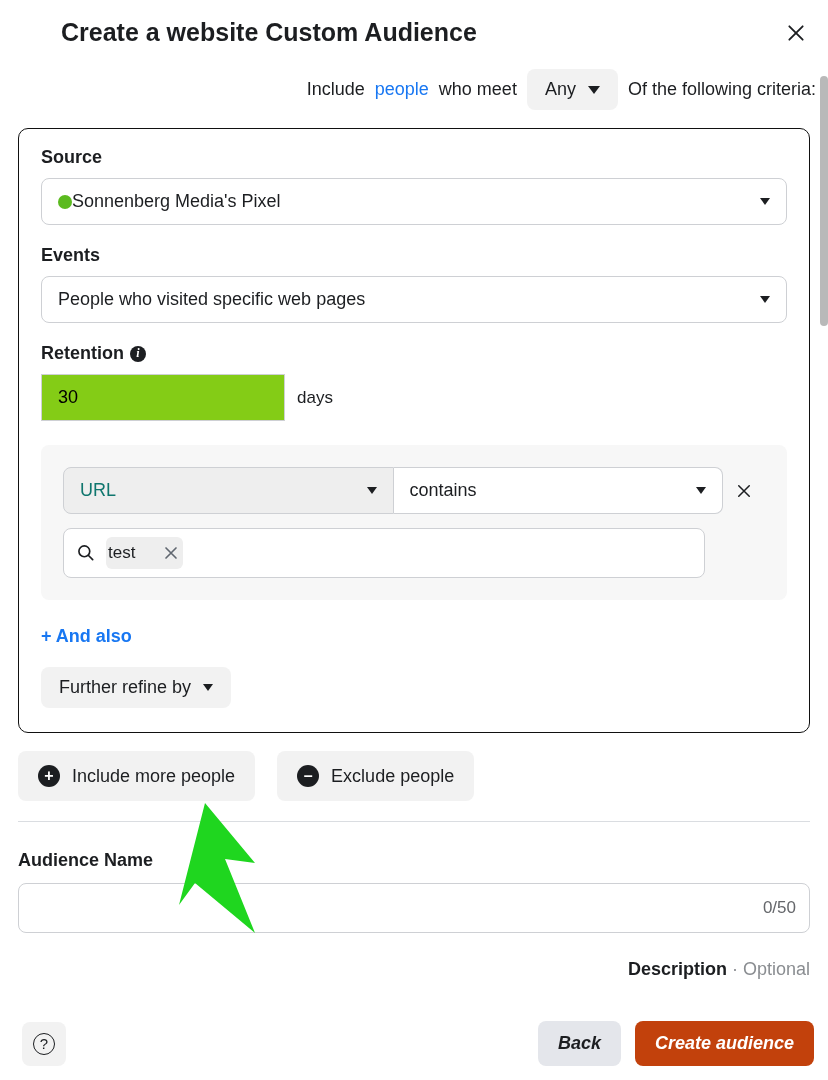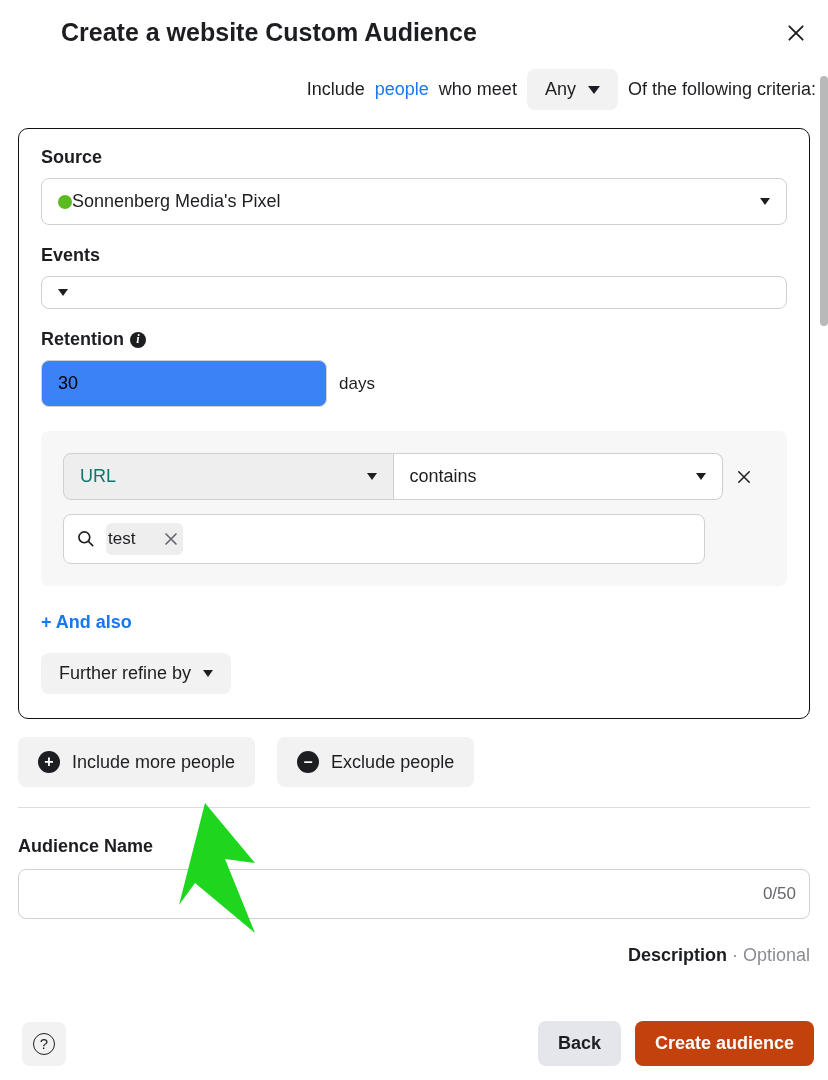--- a/index.html
+++ b/index.html
@@ -13,21 +13,21 @@
   .pill { background: #f2f2f2; border-radius: 8px; padding: 10px 18px; display: flex; align-items: center; gap: 12px; cursor: pointer; font-size: 18px; }
   .caret-down { width: 0; height: 0; border-left: 6px solid transparent; border-right: 6px solid transparent; border-top: 8px solid #1c1e21; }
   .caret-down.sm { border-left-width: 5px; border-right-width: 5px; border-top-width: 7px; }
   .panel { border: 1px solid #111; border-radius: 10px; margin: 0 18px; padding: 18px 22px 24px 22px; }
   .label { font-weight: 700; font-size: 18px; margin-bottom: 10px; display: flex; align-items: center; gap: 6px; }
   .select-box { width: 100%; border: 1px solid #ced0d4; border-radius: 8px; padding: 12px 16px; display: flex; align-items: center; justify-content: space-between; cursor: pointer; background: #fff; font-size: 18px; }
   .select-box .left { display: flex; align-items: center; }
   .green-dot { width: 14px; height: 14px; border-radius: 50%; background: #5bba1f; }
   .section { margin-top: 20px; }
   .retention-row { display: flex; align-items: center; gap: 12px; }
-  .retention-input { width: 286px; border: 1px solid #ced0d4; border-radius: 8px; padding: 12px 16px; font-size: 18px; background: #3b82f6; }
+  .retention-input { width: 244px; border: 1px solid #ced0d4; border-radius: 0; padding: 12px 16px; font-size: 18px; background: #84cc16; }
   .info-icon { width: 16px; height: 16px; border-radius: 50%; background: #1c1e21; color: #fff; display: inline-flex; align-items: center; justify-content: center; font-size: 12px; font-family: Georgia, serif; font-style: italic; }
   .rule-card { background: #f7f7f7; border-radius: 8px; margin-top: 24px; padding: 22px; }
   .rule-row { display: flex; align-items: stretch; gap: 0; }
   .rule-field { flex: 1; border: 1px solid #ced0d4; padding: 12px 16px; display: flex; align-items: center; justify-content: space-between; cursor: pointer; font-size: 18px; }
   .rule-field.url { background: #eeeeee; border-top-left-radius: 8px; border-bottom-left-radius: 8px; color: #0f766e; }
   .rule-field.contains { background: #fff; border-left: none; border-top-right-radius: 8px; border-bottom-right-radius: 8px; }
   .rule-x { width: 42px; display: flex; align-items: center; justify-content: center; cursor: pointer; }
   .rule-x svg, .chip-x svg { width: 18px; height: 18px; }
   .search-box { margin-top: 14px; background: #fff; border: 1px solid #ced0d4; border-radius: 8px; padding: 8px 12px; display: flex; align-items: center; gap: 10px; max-width: 642px; }
   .search-box svg { width: 20px; height: 20px; }
@@ -42,21 +42,21 @@
   .name-section { margin: 28px 18px 0 18px; }
   .name-input-wrap { position: relative; margin-top: 12px; }
   .name-input { width: 100%; border: 1px solid #ced0d4; border-radius: 8px; padding: 14px 70px 14px 14px; font-size: 17px; }
   .counter { position: absolute; right: 14px; top: 50%; transform: translateY(-50%); color: #65676b; font-size: 17px; }
   .desc-section { margin: 26px 18px 0 18px; font-size: 18px; text-align: right; }
   .optional { color: #8a8d91; }
   .footer { position: absolute; bottom: 0; left: 0; right: 0; background: #fff; display: flex; align-items: center; justify-content: space-between; padding: 12px 14px 14px 22px; }
   .help-btn { width: 44px; height: 44px; border-radius: 8px; background: #f2f2f2; display: flex; align-items: center; justify-content: center; cursor: pointer; }
   .help-btn span { width: 22px; height: 22px; border: 1.8px solid #1c1e21; border-radius: 50%; display: flex; align-items: center; justify-content: center; font-size: 15px; }
   .footer-right { display: flex; gap: 14px; }
-  .btn { border-radius: 8px; padding: 12px 20px; font-size: 18px; font-weight: 600; cursor: pointer; border: none; }
+  .btn { border-radius: 8px; padding: 12px 20px; font-size: 18px; font-weight: 600; cursor: pointer; border: none; font-style: italic; }
   .btn-back { background: #e4e6eb; color: #1c1e21; }
   .btn-create { background: #c2410c; color: #fff; }
   .scroll-indicator { position: absolute; right: 0; top: 76px; width: 8px; height: 250px; background: #b9b9b9; border-radius: 4px; }
   .arrow { position: absolute; left: 155px; top: 803px; pointer-events: none; }
 </style>
 </head>
 <body>
 
 <div class="header">
   <h1>Create a website Custom Audience</h1>
@@ -84,20 +84,21 @@
     <div class="left">
       <span class="green-dot"></span>
       <span>Sonnenberg Media's Pixel</span>
     </div>
     <span class="caret-down sm"></span>
   </div>
 
   <div class="section">
     <div class="label">Events</div>
     <div class="select-box">
+      <span>People who visited specific web pages</span>
       <span class="caret-down sm"></span>
     </div>
   </div>
 
   <div class="section">
     <div class="label">
       <span>Retention</span>
       <span class="info-icon">i</span>
     </div>
     <div class="retention-row">

